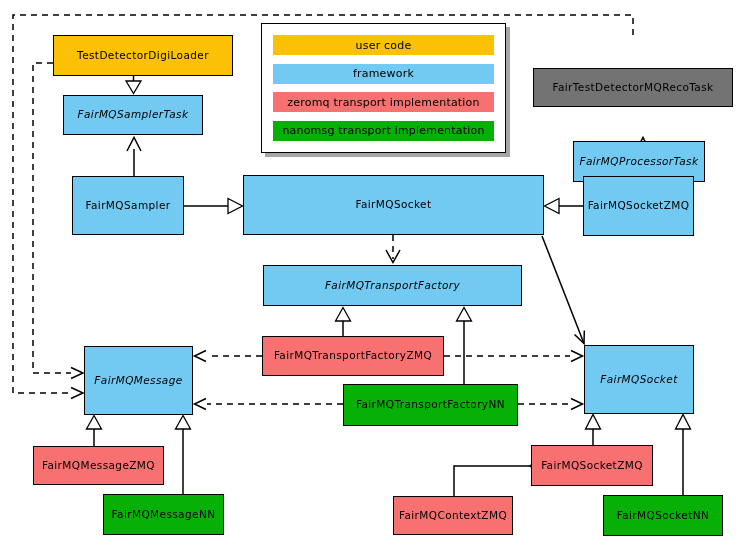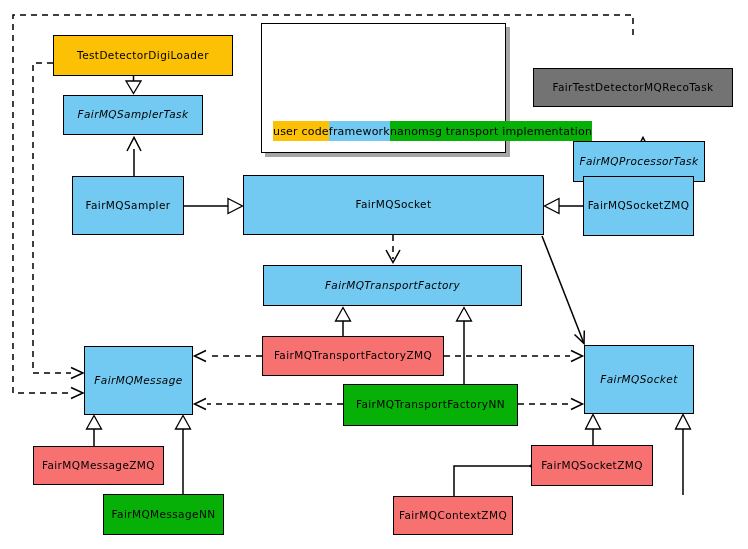--- a/index.html
+++ b/index.html
@@ -13,23 +13,22 @@
     border:1.5px solid #000;
     display:flex;align-items:center;justify-content:center;
     font-weight:normal;font-size:10.5px;letter-spacing:.4px;color:#000;
     text-align:center;white-space:nowrap;line-height:1.1;
   }
   .node.abstract{font-style:italic;}
   .legend{
     position:absolute;z-index:2;box-sizing:border-box;
     background:#fff;border:1.5px solid #000;
     box-shadow:4px 4px 0 #a6a6a6;
-    display:flex;flex-direction:row;justify-content:space-between;
+    display:flex;flex-direction:column;justify-content:space-between;
     padding:11px 11px;
-    align-items:flex-end;
   }
   .legend-row{
     height:20px;display:flex;align-items:center;justify-content:center;
     font-size:11px;color:#000;letter-spacing:.2px;white-space:nowrap;
   }
   svg line,svg path,svg polyline{stroke:#000;stroke-width:1.5;fill:none;}
   svg .tri{fill:#fff;stroke:#000;stroke-width:1.3;}
   svg .dia{fill:#000;stroke:#000;stroke-width:1;}
   svg .dash{stroke-dasharray:6 5;}
 </style>
@@ -142,20 +141,21 @@
 
     <g>
       <path d="M454,496 L454,466 L529,466"></path>
       <polygon class="dia" points="529,466 541,459.5 553,466 541,472.5"></polygon>
     </g>
   </svg>
 
   <div class="legend" style="left:261px;top:23px;width:245px;height:130px;">
     <div class="legend-row" style="background-color: rgb(252, 192, 5);">user code</div>
     <div class="legend-row" style="background-color: rgb(114, 201, 241);">framework</div>
+    <div class="legend-row" style="background-color: rgb(248, 113, 113);">zeromq transport implementation</div>
     <div class="legend-row" style="background-color: rgb(6, 176, 6);">nanomsg transport implementation</div>
   </div>
 
   <div class="node" style="left: 53px; top: 35px; width: 180px; height: 41px; background-color: rgb(252, 192, 5);">TestDetectorDigiLoader</div>
 
   <div class="node abstract" style="left: 63px; top: 95px; width: 140px; height: 40px; background-color: rgb(114, 201, 241);">FairMQSamplerTask</div>
 
   <div class="node" style="left: 72px; top: 176px; width: 112px; height: 59px; background-color: rgb(114, 201, 241);">FairMQSampler</div>
 
   <div class="node" style="left: 243px; top: 175px; width: 301px; height: 60px; background-color: rgb(114, 201, 241);">FairMQSocket</div>
@@ -177,14 +177,15 @@
   <div class="node abstract" style="left: 584px; top: 345px; width: 110px; height: 69px; background-color: rgb(114, 201, 241);">FairMQSocket</div>
 
   <div class="node" style="left: 33px; top: 446px; width: 131px; height: 39px; background-color: rgb(248, 113, 113);">FairMQMessageZMQ</div>
 
   <div class="node" style="left: 103px; top: 494px; width: 121px; height: 41px; background-color: rgb(6, 176, 6);">FairMQMessageNN</div>
 
   <div class="node" style="left: 393px; top: 496px; width: 120px; height: 39px; background-color: rgb(248, 113, 113);">FairMQContextZMQ</div>
 
   <div class="node" style="left: 531px; top: 445px; width: 122px; height: 41px; background-color: rgb(248, 113, 113);">FairMQSocketZMQ</div>
 
+  <div class="node" style="left: 603px; top: 495px; width: 120px; height: 41px; background-color: rgb(6, 176, 6);">FairMQSocketNN</div>
 
 </div>
 
 </body></html>

